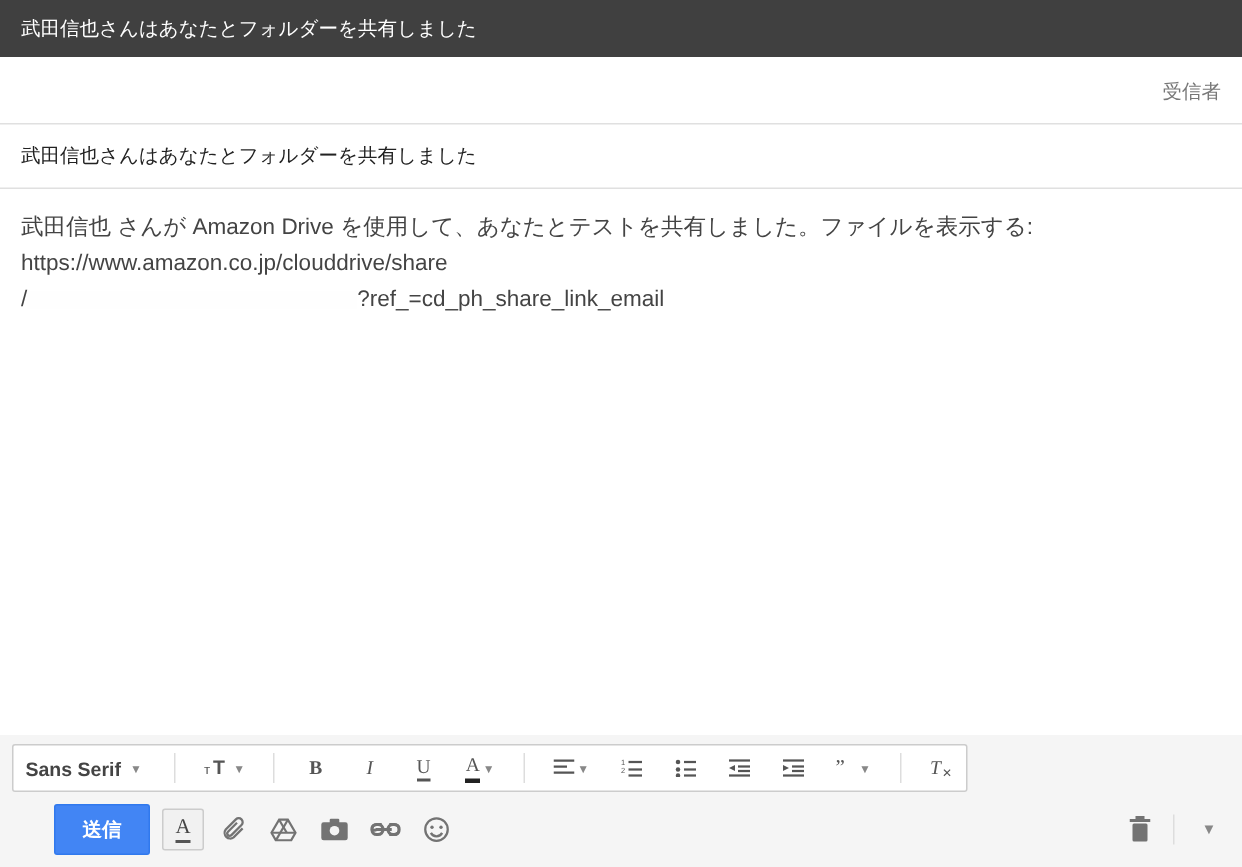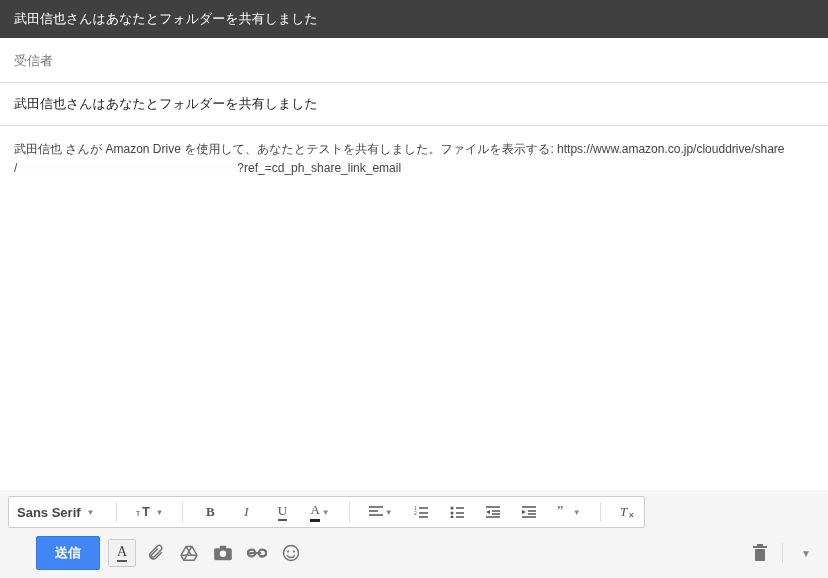--- a/index.html
+++ b/index.html
@@ -1,20 +1,20 @@
 <!DOCTYPE html>
 <html><head>
   <meta charset="utf-8">
   <style>
     * { margin: 0; padding: 0; box-sizing: border-box; }
     body { font-family: Arial, "Hiragino Sans", "Meiryo", sans-serif; width: 828px; height: 578px; background: #fff; font-size: 13px; color: #222; }
     .header { background: #404040; color: #fff; padding: 10px 14px; font-size: 13px; }
-    .recipient-row { padding: 14px 14px 12px; border-bottom: 1px solid #e0e0e0; color: #777; font-size: 13px; }
+    .recipient-row { padding: 14px 14px 12px; border-bottom: 1px solid #e0e0e0; color: #777; font-size: 13px; text-align: right; }
     .subject-row { padding: 12px 14px; border-bottom: 1px solid #e0e0e0; font-size: 13px; color: #222; }
-    .body-area { padding: 14px 14px; font-size: 12px; line-height: 1.6; color: #444; height: 358px; overflow: auto; }
+    .body-area { padding: 14px 14px; font-size: 15px; line-height: 1.6; color: #444; height: 358px; overflow: auto; }
     .body-area .url { color: #444; }
     .redacted { display: inline-block; background: #fefefe; width: 220px; height: 12px; vertical-align: middle; }
     .toolbar-wrap { position: absolute; bottom: 0; left: 0; right: 0; background: #f5f5f5; padding: 6px 8px 8px; }
     .format-bar { display: flex; align-items: center; gap: 12px; background: #fff; border: 1px solid #ccc; border-radius: 2px; padding: 3px 4px; margin-bottom: 8px; width: fit-content; }
     .format-btn { display: inline-flex; align-items: center; justify-content: center; min-width: 24px; height: 24px; padding: 0 4px; cursor: pointer; color: #555; font-size: 13px; border-radius: 2px; }
     .font-label { font-family: sans-serif; font-size: 13px; color: #444; font-weight: bold; padding: 0 6px 0 4px; display: inline-flex; align-items: center; gap: 4px; }
     .sep { width: 1px; height: 20px; background: #ddd; margin: 0 3px; }
     .dropdown-caret { font-size: 8px; color: #888; margin-left: 2px; }
     .action-bar { display: flex; align-items: center; gap: 4px; margin-left: 28px; }
     .send-btn { background: #4285f4; color: #fff; border: 1px solid #3079ed; padding: 7px 18px; font-size: 13px; font-weight: bold; cursor: pointer; border-radius: 2px; }

